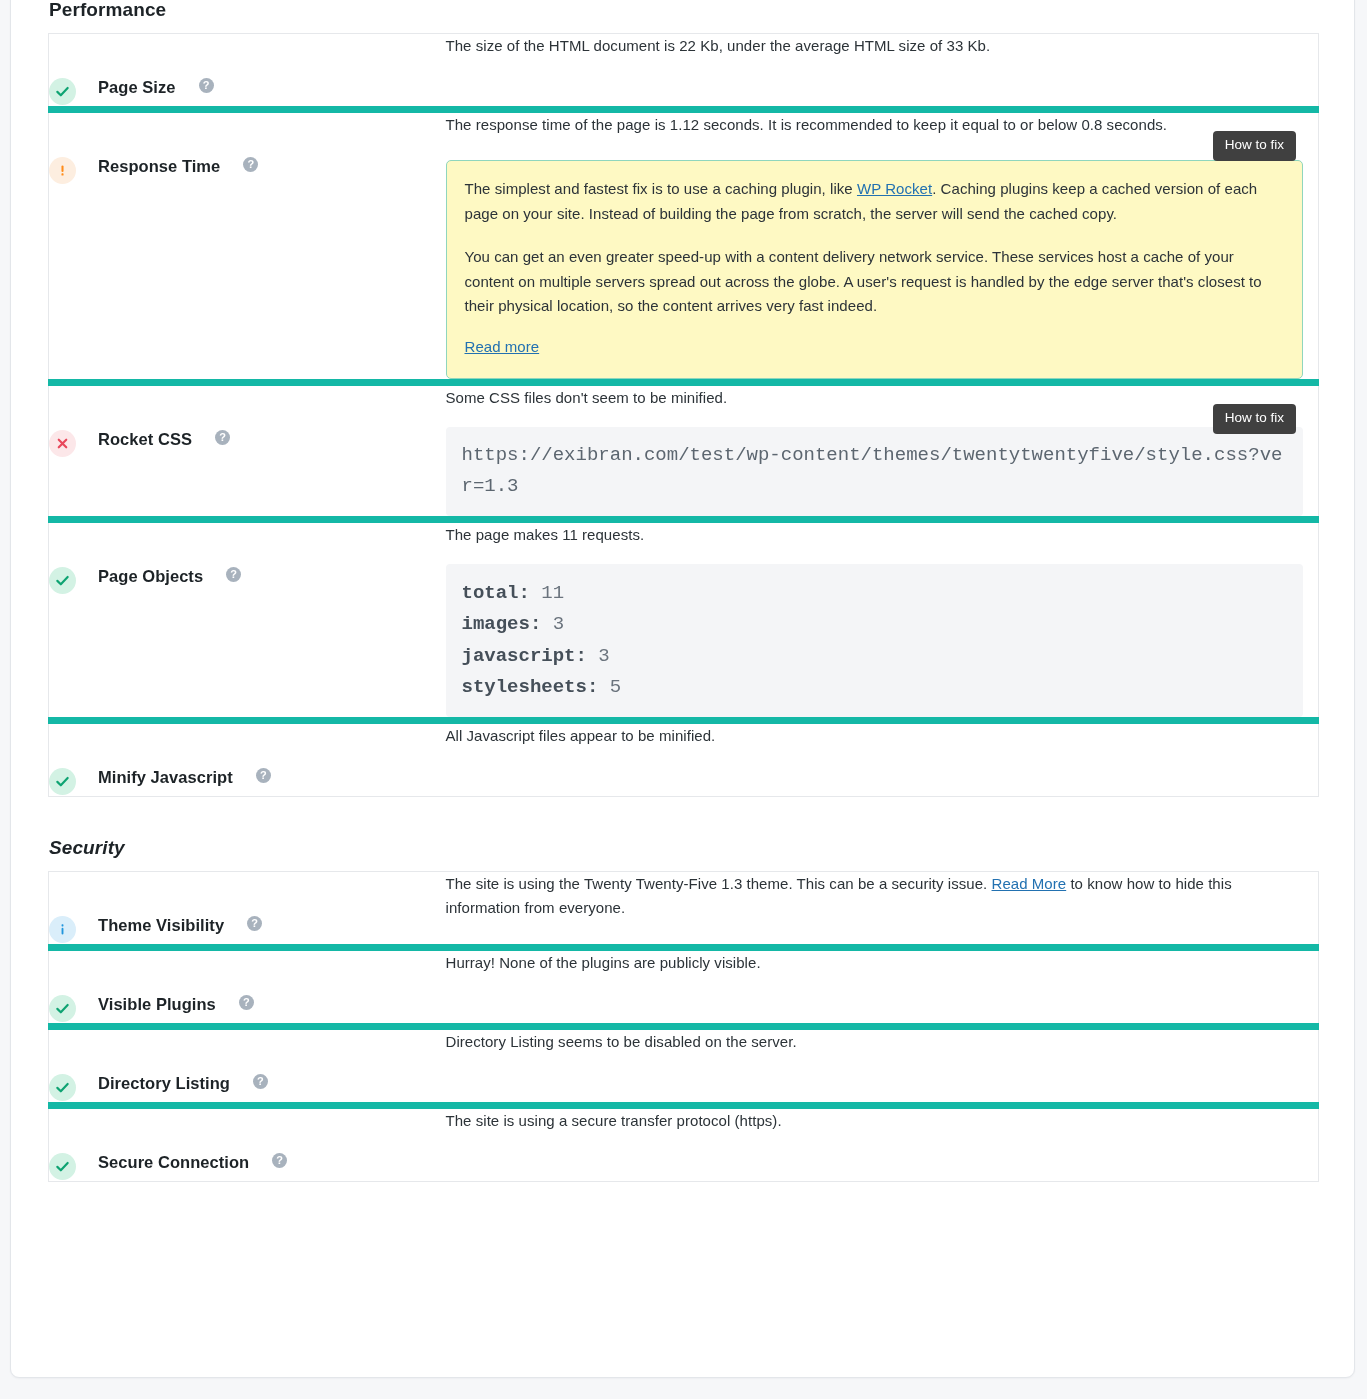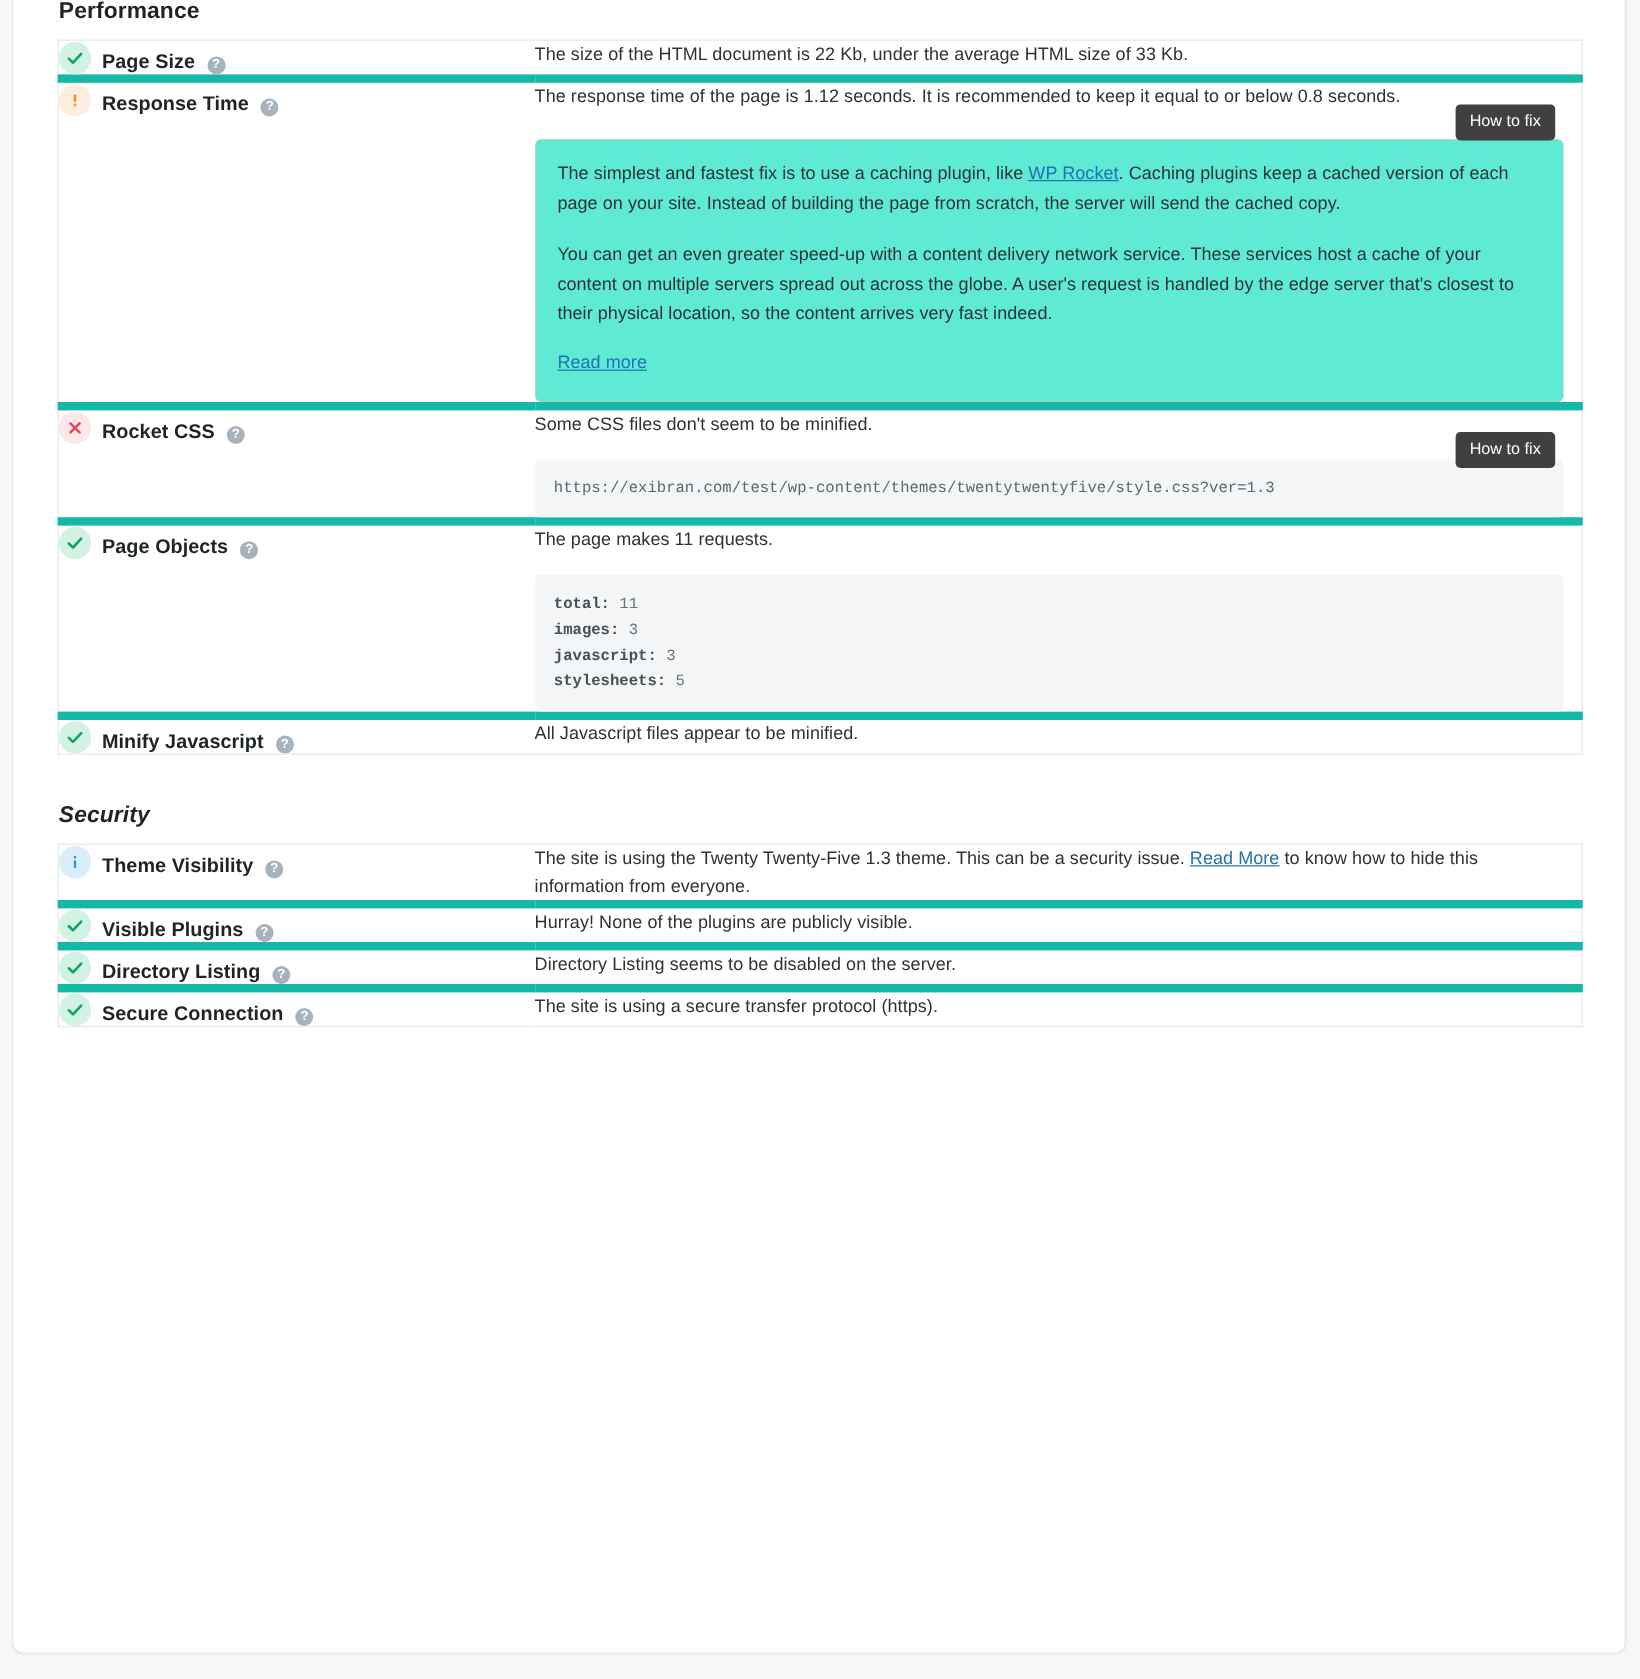--- a/index.html
+++ b/index.html
@@ -54,23 +54,24 @@
   td.name-cell {
     width: 397px;
     padding: 22px 0 22px 34px;
   }
   td.desc-cell {
     padding: 22px 8px 22px 0;
     position: relative;
   }
   .name-wrap {
     display: flex;
-    align-items: flex-end;
-    gap: 9px;
+    align-items: flex-start;
+    gap: 22px;
     min-height: 28px;
+    margin-top: 44px;
   }
   .status-icon {
     width: 27px; height: 27px;
     border-radius: 50%;
     display: inline-flex;
     align-items: center;
     justify-content: center;
     flex: 0 0 27px;
     font-size: 15px;
     line-height: 1;
@@ -132,21 +133,21 @@
     font-family: "Liberation Sans", sans-serif;
     padding: 7px 12px 8px;
     cursor: pointer;
     white-space: nowrap;
     line-height: 1.1;
   }
 
   .tipbox {
     margin-top: 24px;
     margin-right: 2px;
-    background: #5eead4;
+    background: #fef9c3;
     border: 1px solid #8fd6bd;
     border-radius: 5px;
     padding: 16px 18px 18px 18px;
     max-width: 857px;
   }
   .tipbox p {
     margin: 0 0 19px 0;
     font-size: 15px;
     line-height: 1.63;
     color: #2c3338;
@@ -155,21 +156,21 @@
   .tipbox p:last-of-type { margin-bottom: 0; }
   .tipbox .readmore-line { margin-top: -2px; }
 
   .codebox {
     margin-top: 18px;
     background: #f4f5f7;
     border-radius: 4px;
     padding: 14px 16px;
     max-width: 857px;
     font-family: "Liberation Mono", monospace;
-    font-size: 13px;
+    font-size: 19px;
     color: #5c6670;
     line-height: 1.65;
     word-break: break-all;
   }
   .codebox .k { color: #454f59; font-weight: 700; }
   .codebox .v { color: #6a737d; }
   .codebox .row { white-space: nowrap; }
   .codebox.url { padding: 13px 16px; }
 </style>
 </head>

